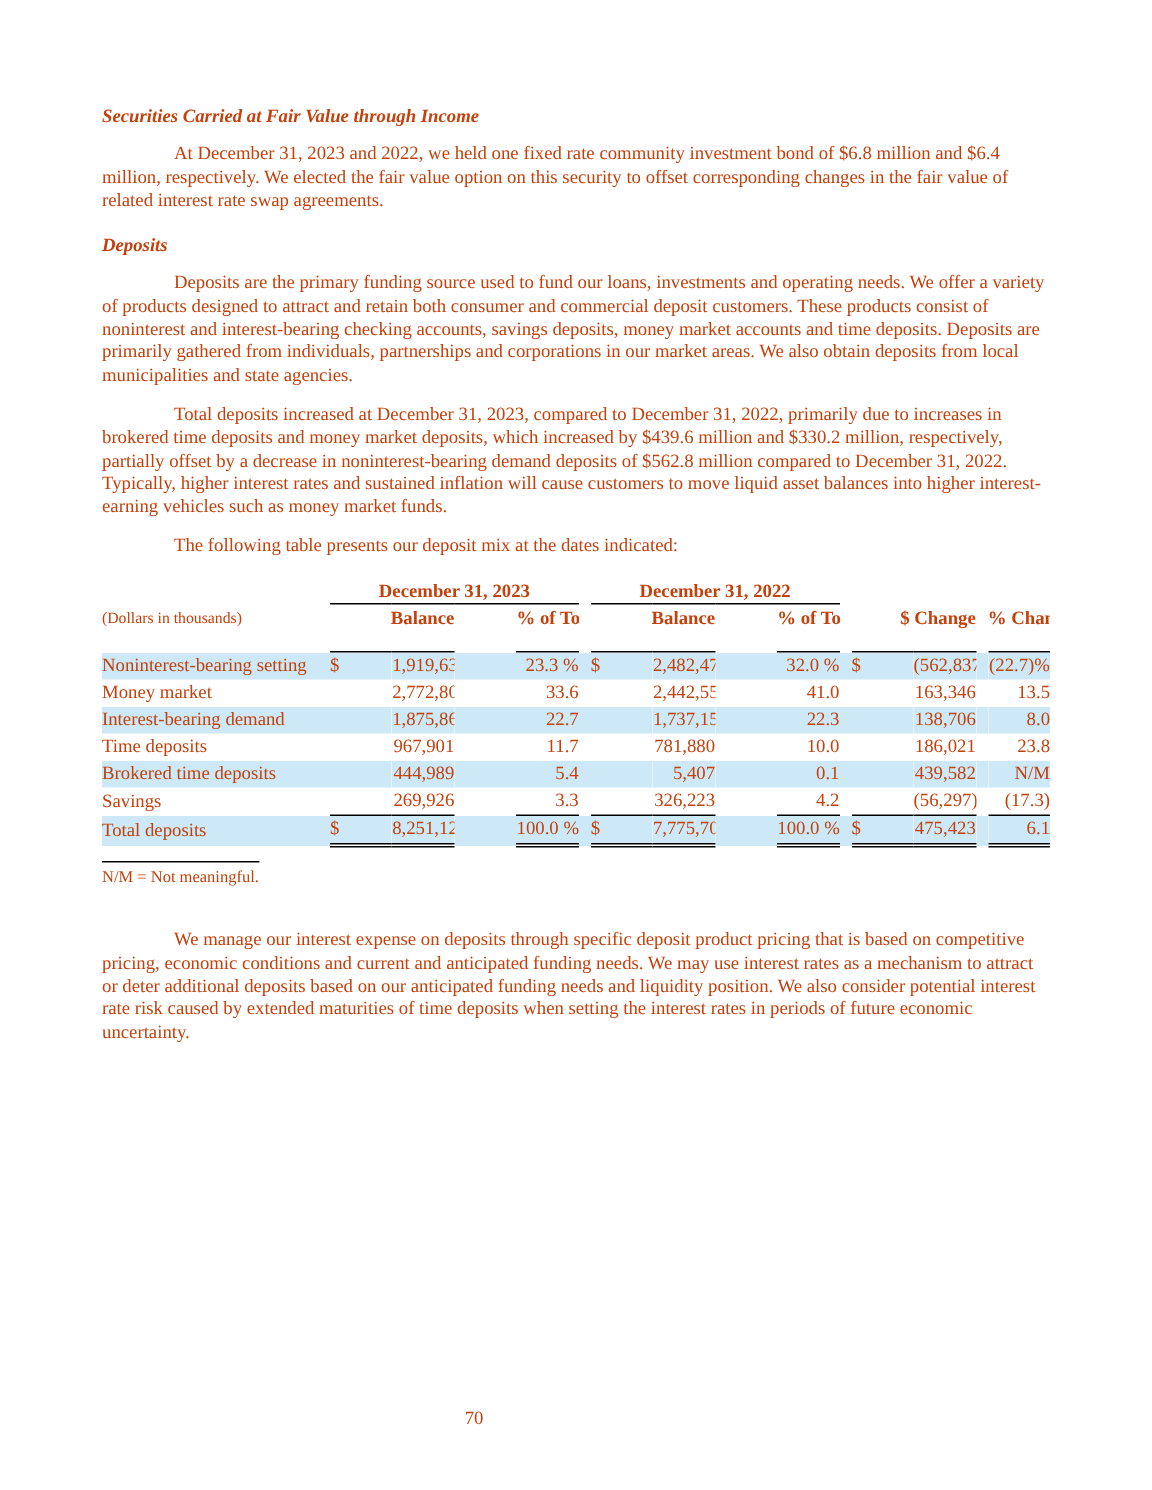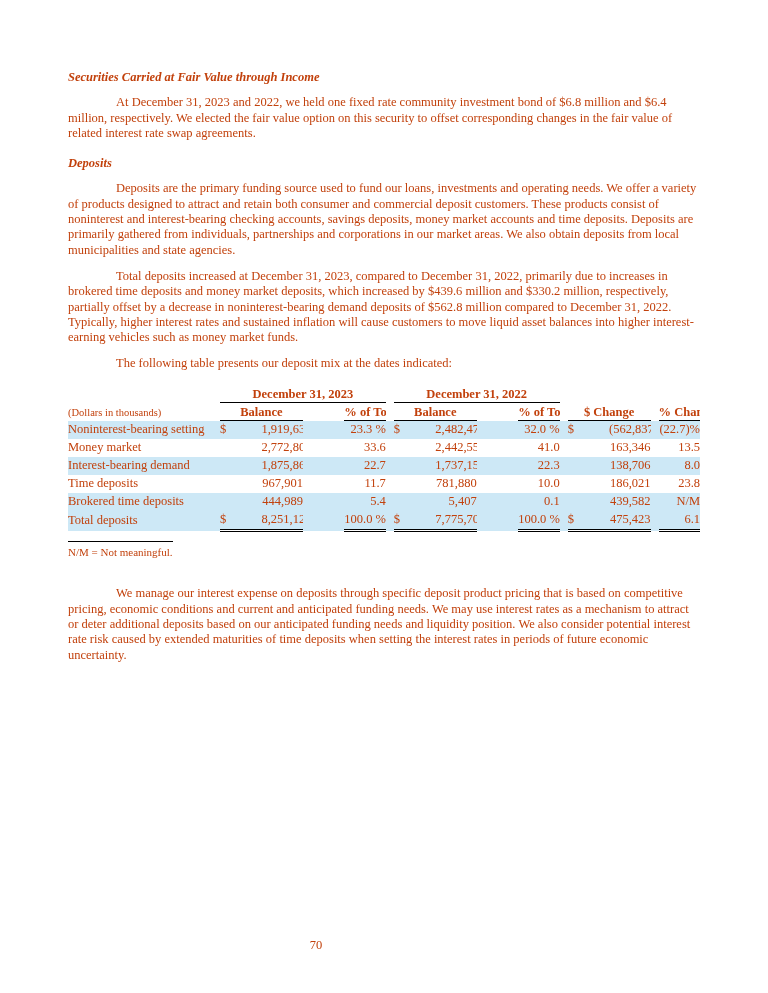--- a/index.html
+++ b/index.html
@@ -47,29 +47,29 @@
   td.dsign { width: 14px;  text-align: left; padding-left: 2px; }
   td.num   { width: 64px;  text-align: right; }
   td.gap   { width: 8px; }
   td.pct   { width: 70px;  text-align: right; }
   td.chg   { width: 66px;  text-align: right; }
   td.pchg  { width: 64px;  text-align: right; }
   td.pad-sym   { padding-right: 13px; }
   td.pad-paren { padding-right: 4px; }
 
   tr.hdr-dates td { height: 14px; vertical-align: bottom; }
-  tr.hdr-cols  td { height: 17px; vertical-align: bottom; padding-bottom: 0; }
+  tr.hdr-cols  td { height: 17px; vertical-align: bottom; padding-bottom: 14px; }
   .grp-hd {
     font-weight: bold;
     text-align: center;
     border-bottom: 1px solid #000;
   }
   .col-hd {
     font-weight: bold;
-    text-align: center;
+    text-align: right;
     border-bottom: 1px solid #000;
   }
   .units {
     font-size: 10.5px;
     vertical-align: bottom;
   }
   tr.hl { background: #cde8f6; }
   tr.row-rule td.rule  { border-bottom: 1px solid #000; }
   tr.row-total td.rule { border-bottom: 3px double #000; }
 
@@ -216,20 +216,37 @@
       <td class="num">5,407</td>
       <td class="gap"></td>
       <td class="pct pad-sym">0.1</td>
       <td class="gap"></td>
       <td class="dsign"></td>
       <td class="chg pad-paren">439,582</td>
       <td class="gap"></td>
       <td class="pchg">N/M</td>
     </tr>
 
+    <tr class="row-rule">
+      <td class="lbl">Savings</td>
+      <td class="dsign rule"></td>
+      <td class="num rule">269,926</td>
+      <td class="gap"></td>
+      <td class="pct pad-sym rule">3.3</td>
+      <td class="gap"></td>
+      <td class="dsign rule"></td>
+      <td class="num rule">326,223</td>
+      <td class="gap"></td>
+      <td class="pct pad-sym rule">4.2</td>
+      <td class="gap"></td>
+      <td class="dsign rule"></td>
+      <td class="chg rule">(56,297)</td>
+      <td class="gap"></td>
+      <td class="pchg pad-paren rule">(17.3)</td>
+    </tr>
 
     <tr class="hl row-total">
       <td class="lbl">Total deposits</td>
       <td class="dsign rule">$</td>
       <td class="num rule">8,251,125</td>
       <td class="gap"></td>
       <td class="pct rule">100.0 %</td>
       <td class="gap"></td>
       <td class="dsign rule">$</td>
       <td class="num rule">7,775,702</td>

